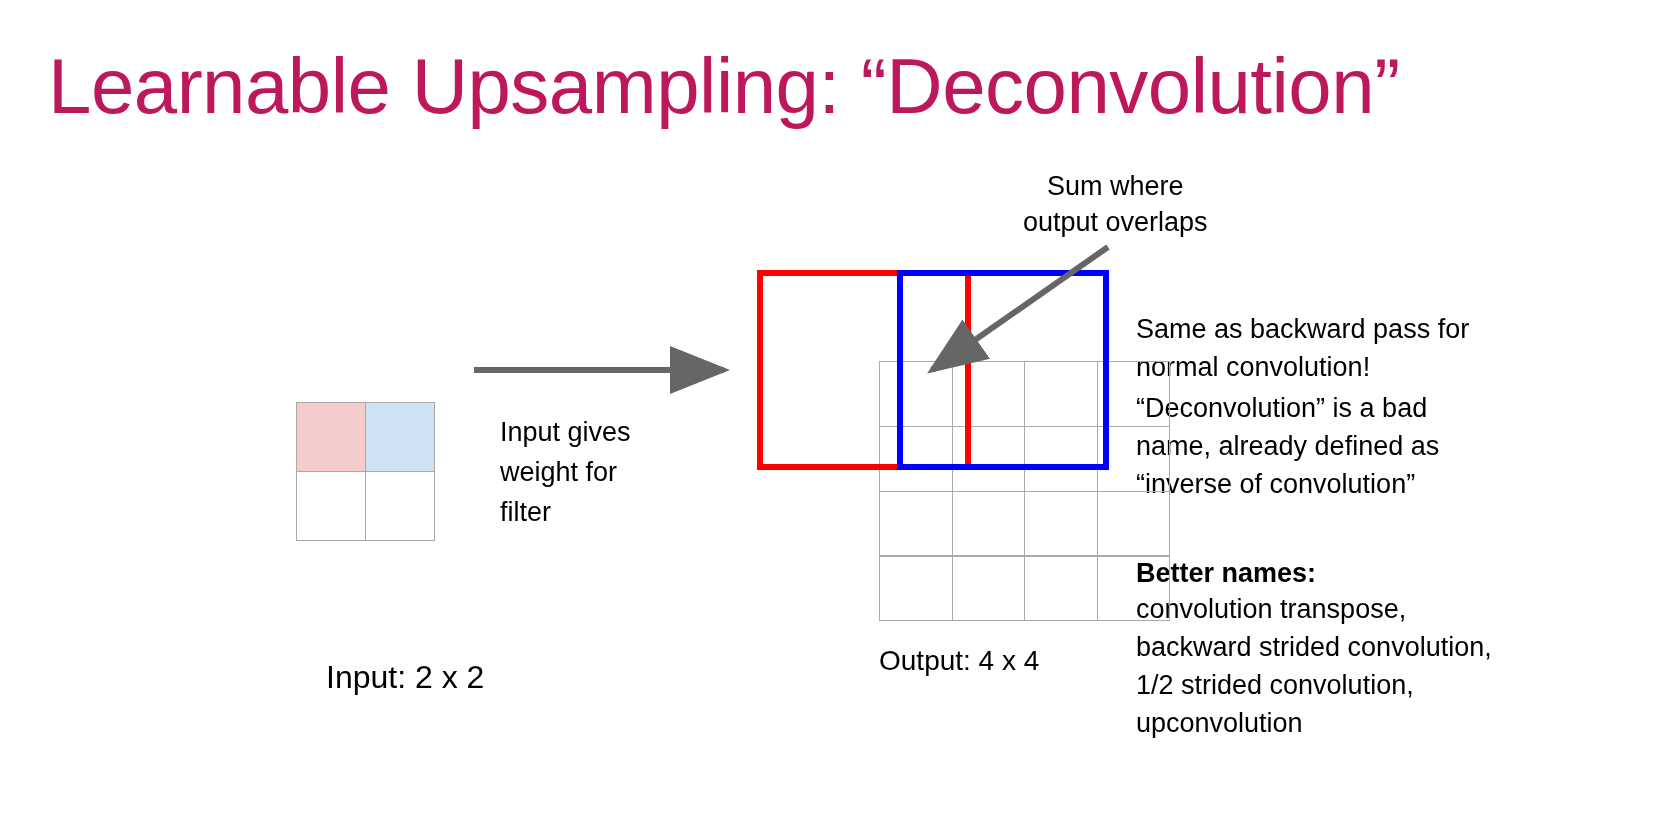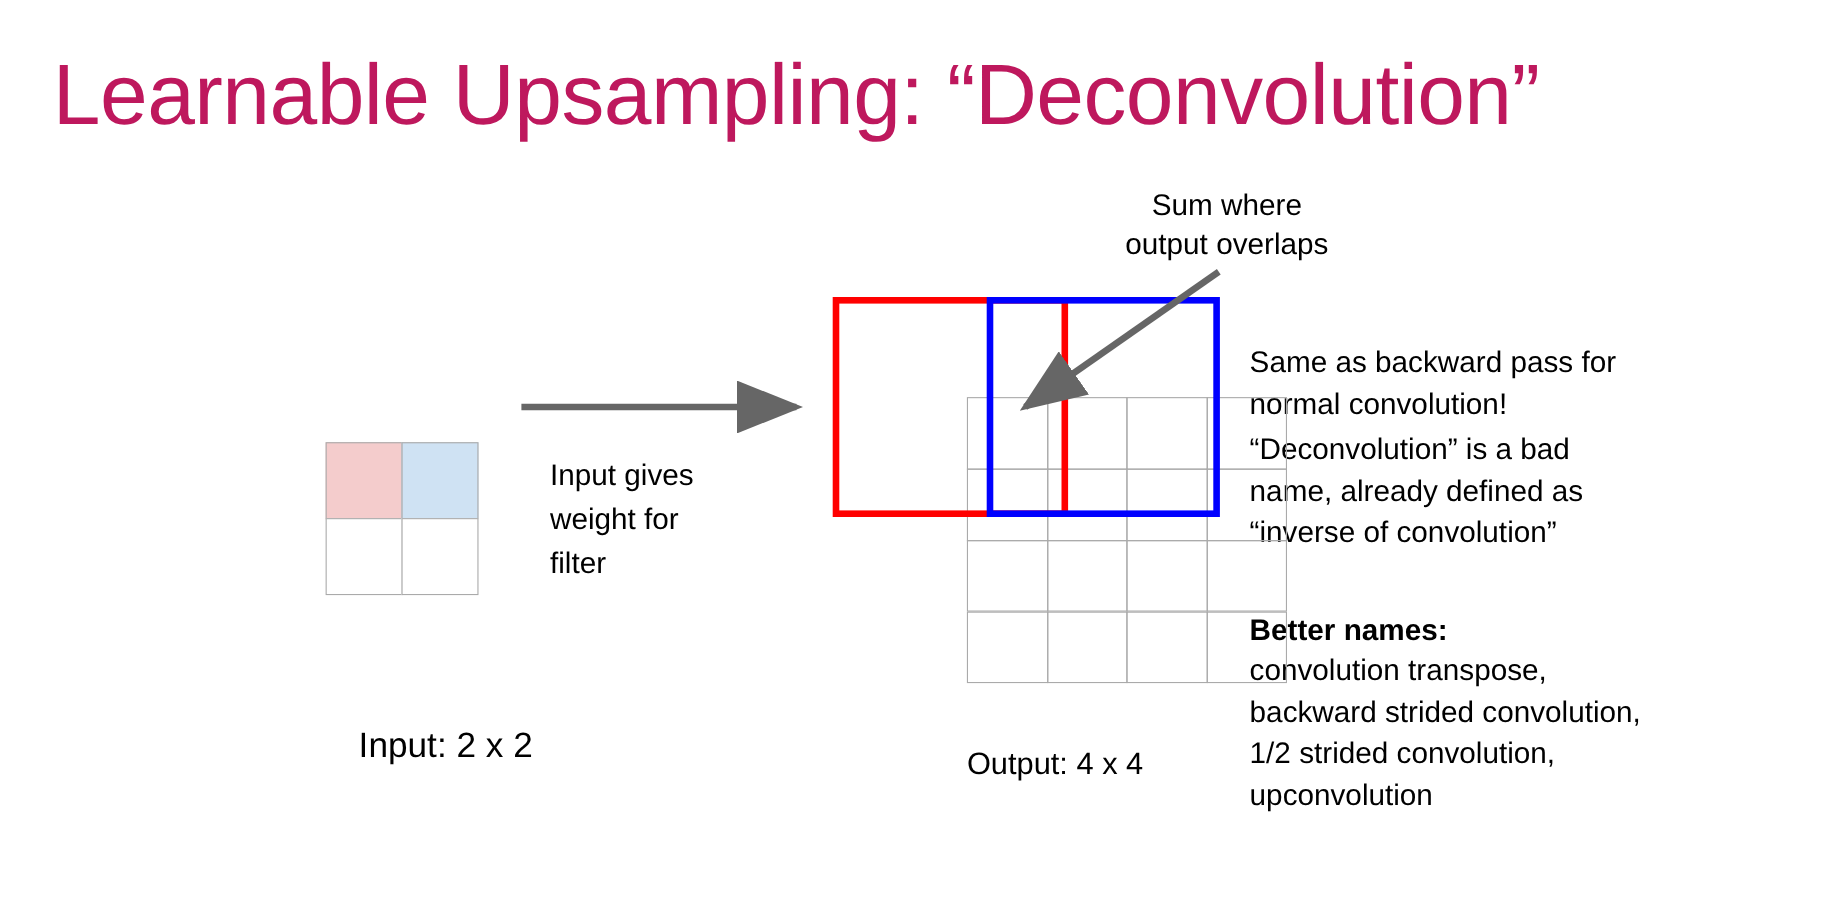--- a/index.html
+++ b/index.html
@@ -81,21 +81,21 @@
   }
   .label-input {
     left: 289px;
     top: 658px;
     font-size: 32px;
     white-space: nowrap;
     margin-left: 37px;
   }
   .label-output {
     left: 879px;
-    top: 676px;
+    top: 642px;
     font-size: 28px;
     white-space: nowrap;
   }
 
   
   .input-grid {
     position: absolute;
     left: 297px;
     top: 403px;
     width: 138px;

